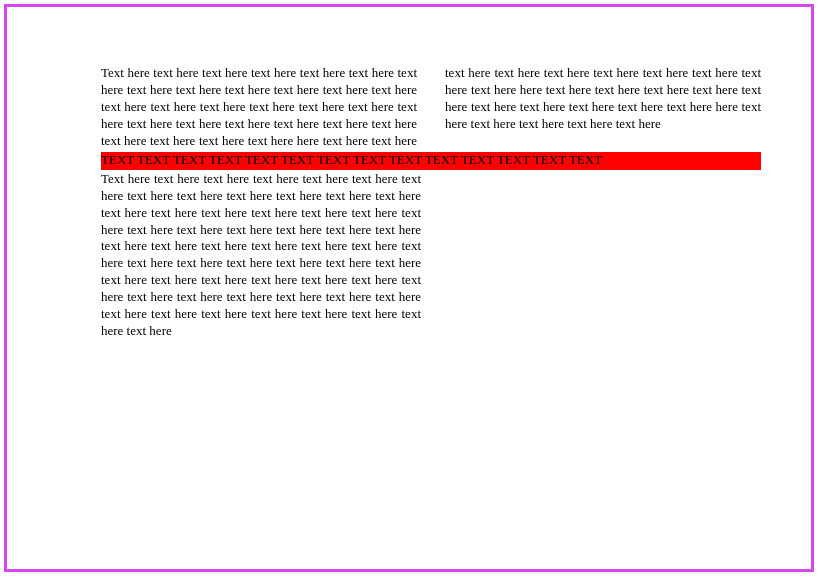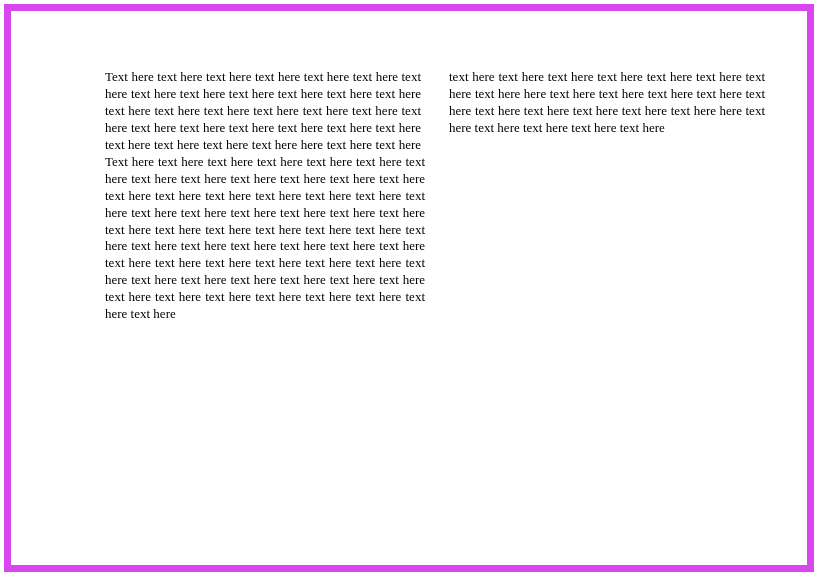--- a/index.html
+++ b/index.html
@@ -11,21 +11,21 @@
       font-family: "Times New Roman", Times, serif;
       font-size: 13px;
       line-height: 1.3;
     }
     .page {
       position: absolute;
       top: 4px;
       left: 4px;
       right: 4px;
       bottom: 4px;
-      border: 7px solid #d946ef;
+      border: 3px solid #d946ef;
       background: #fff;
     }
     .content {
       position: absolute;
       top: 58px;
       left: 94px;
       width: 660px;
     }
     .two-col {
       column-count: 2;
@@ -50,15 +50,16 @@
       text-align: justify;
       text-align-last: left;
     }
   </style>
 </head>
 <body>
 
 <div class="page">
   <div class="content">
     <div class="two-col">Text here text here text here text here text here text here text here text here text here text here text here text here text here text here text here text here text here text here text here text here text here text here text here text here text here text here text here text here text here text here here text here text here text here text here text here text here text here text here text here text here here text here text here text here text here text here text here text here text here text here text here here text here text here text here text here text here</div>
+    <div class="red-band">TEXT TEXT TEXT TEXT TEXT TEXT TEXT TEXT TEXT TEXT TEXT TEXT TEXT TEXT</div>
     <div class="single-col">Text here text here text here text here text here text here text here text here text here text here text here text here text here text here text here text here text here text here text here text here text here text here text here text here text here text here text here text here text here text here text here text here text here text here text here text here text here text here text here text here text here text here text here text here text here text here text here text here text here text here text here text here text here text here text here text here text here text here text here text here</div>
   </div>
 </div>
 
 </body></html>

